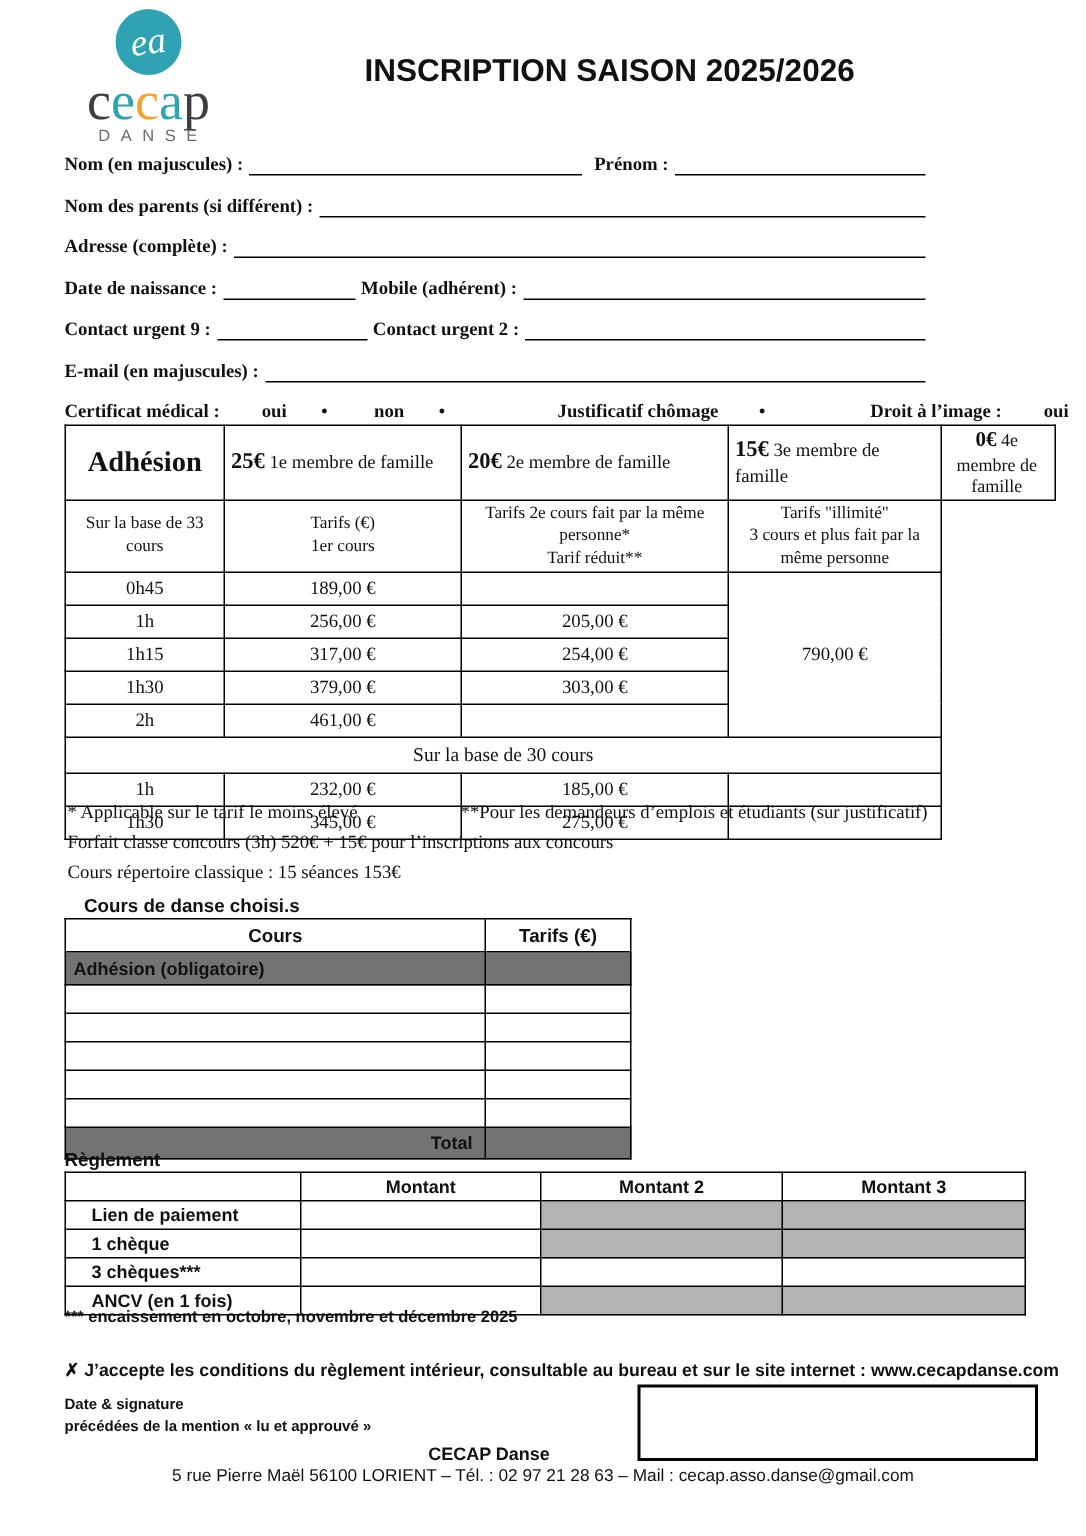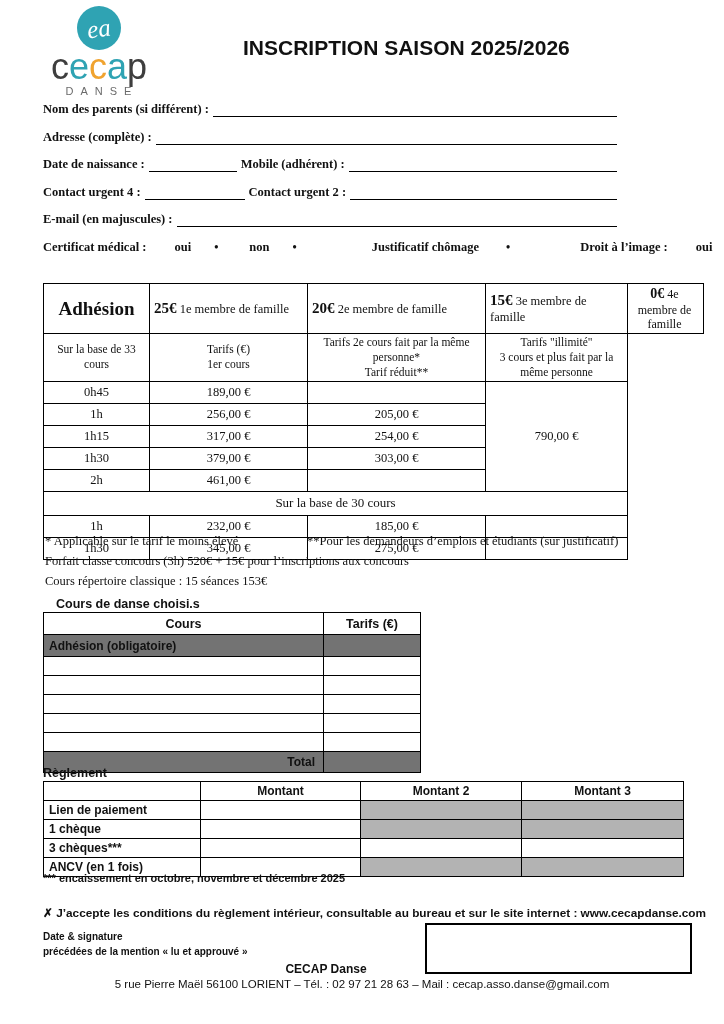--- a/index.html
+++ b/index.html
@@ -5,21 +5,21 @@
   html,body{margin:0;padding:0;background:#e8e8e8;}
   .page{position:relative;width:724px;height:1024px;background:#ffffff;margin:0 auto;
         font-family:"Liberation Serif",serif;color:#111;overflow:hidden;}
 
   
   .logo{position:absolute;left:44px;top:6px;width:110px;text-align:center;}
   .logo-circle{width:44px;height:44px;border-radius:50%;background:#2fa3b3;margin:0 auto;
                display:flex;align-items:center;justify-content:center;}
   .logo-mono{color:#fff;font-family:"Liberation Serif",serif;font-style:italic;
              font-size:25px;line-height:1;transform:rotate(-8deg);}
-  .logo-word{font-family:Liberation Sans, sans-serif;font-size:36px;line-height:.85;margin-top:2px;}
+  .logo-word{font-family:Liberation Serif, serif;font-size:36px;line-height:.85;margin-top:2px;}
   .logo-sub{font-family:"Liberation Sans",sans-serif;font-size:11px;letter-spacing:7px;
             color:#6b6b6b;margin-top:2px;margin-left:6px;}
   .title{position:absolute;left:243px;top:36px;font-family:"Liberation Sans",sans-serif;
          font-weight:bold;font-size:21px;}
 
   
   .form-area{position:absolute;left:43px;top:102px;width:574px;
              font-weight:bold;font-size:12.5px;}
   .fline{display:flex;align-items:flex-end;margin-bottom:12.5px;line-height:15px;white-space:nowrap;}
   .fline.gap{margin-top:3px;justify-content:flex-end;}
@@ -62,21 +62,21 @@
   .cours td,.cours th{border:1px solid #000;vertical-align:middle;padding:1px 5px;}
   .cours th{font-weight:bold;text-align:center;height:19px;font-size:12.5px;}
   .cours .shade{background:#737373;}
   .cours .first td{font-weight:bold;height:19px;}
   .cours .erow td{height:16px;}
   .cours .total td{height:18px;font-weight:bold;}
   .cours .total .tlab{text-align:right;padding-right:8px;}
 
   .regl-head{top:766px;}
   .regl{position:absolute;left:43px;top:781px;width:640px;font-size:12px;}
-  .regl td,.regl th{border:1px solid #000;vertical-align:middle;padding:1px 5px;height:16px;}
+  .regl td,.regl th{border:1px solid #000;vertical-align:middle;padding:1px 17px;height:16px;}
   .regl th{font-weight:bold;text-align:center;}
   .regl .rlab{font-weight:bold;text-align:left;}
   .regl .shade{background:#b3b3b3;}
   .regl-note{position:absolute;left:43px;top:872px;font-weight:bold;font-size:11px;}
 
   .accept{position:absolute;left:43px;top:906px;font-weight:bold;font-size:11.8px;white-space:nowrap;}
   .sig{position:absolute;left:43px;top:930px;width:660px;font-weight:bold;font-size:10px;line-height:1.45;}
   .sigbox{position:absolute;left:382px;top:-7px;width:263px;height:47px;border:2px solid #000;background:#fff;}
   .org-line{position:absolute;left:0;top:962px;width:652px;text-align:center;
             font-weight:bold;font-size:12px;}
@@ -92,35 +92,41 @@
     <div class="logo-circle">
       <span class="logo-mono">ea</span>
     </div>
     <div class="logo-word"><span style="color: rgb(62, 62, 62);">c</span><span style="color: rgb(47, 163, 179);">e</span><span style="color: rgb(240, 163, 47);">c</span><span style="color: rgb(47, 163, 179);">a</span><span style="color: rgb(62, 62, 62);">p</span></div>
     <div class="logo-sub">DANSE</div>
   </div>
   <div class="title">INSCRIPTION SAISON 2025/2026</div>
 
   <div class="form-area">
     <div class="fline">
+      <span class="lab">Nom (en majuscules) :</span>
+      <span class="blank" style="width:222px"></span>
+      <span class="lab" style="margin-left:8px">Prénom :</span>
+      <span class="blank grow"></span>
+    </div>
+    <div class="fline">
       <span class="lab">Nom des parents (si différent) :</span>
       <span class="blank grow"></span>
     </div>
     <div class="fline">
       <span class="lab">Adresse (complète) :</span>
       <span class="blank grow"></span>
     </div>
     <div class="fline gap">
       <span class="lab">Date de naissance :</span>
       <span class="blank" style="width:88px"></span>
       <span class="lab" style="margin-left:4px">Mobile (adhérent) :</span>
       <span class="blank grow"></span>
     </div>
     <div class="fline">
-      <span class="lab">Contact urgent 4 :</span>
+      <span class="lab">Contact urgent 9 :</span>
       <span class="blank" style="width:100px"></span>
       <span class="lab" style="margin-left:4px">Contact urgent 2 :</span>
       <span class="blank grow"></span>
     </div>
     <div class="fline">
       <span class="lab">E-mail (en majuscules) :</span>
       <span class="blank grow"></span>
     </div>
 
     <div class="checks">

